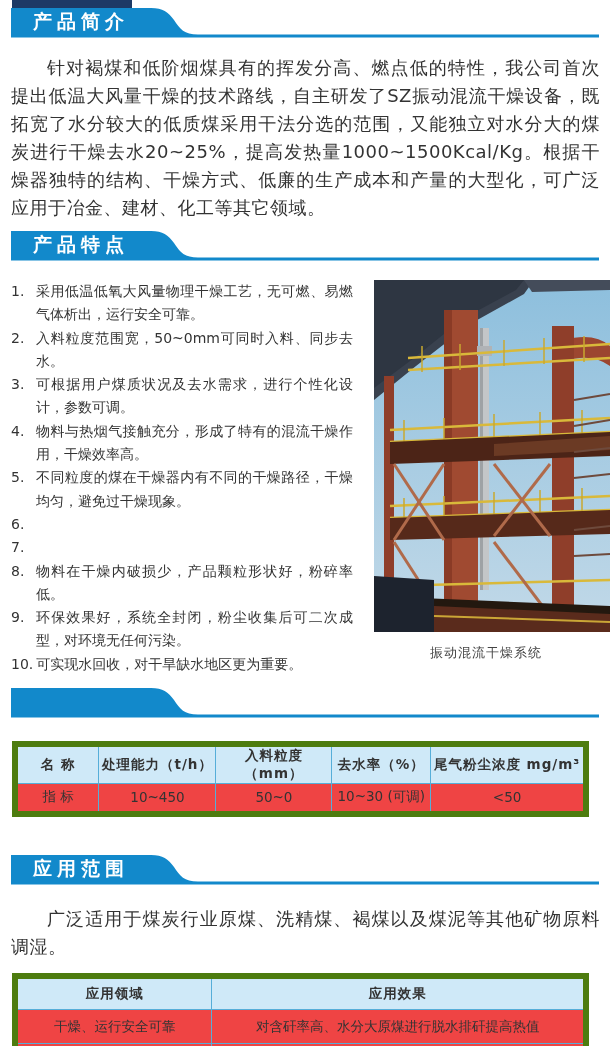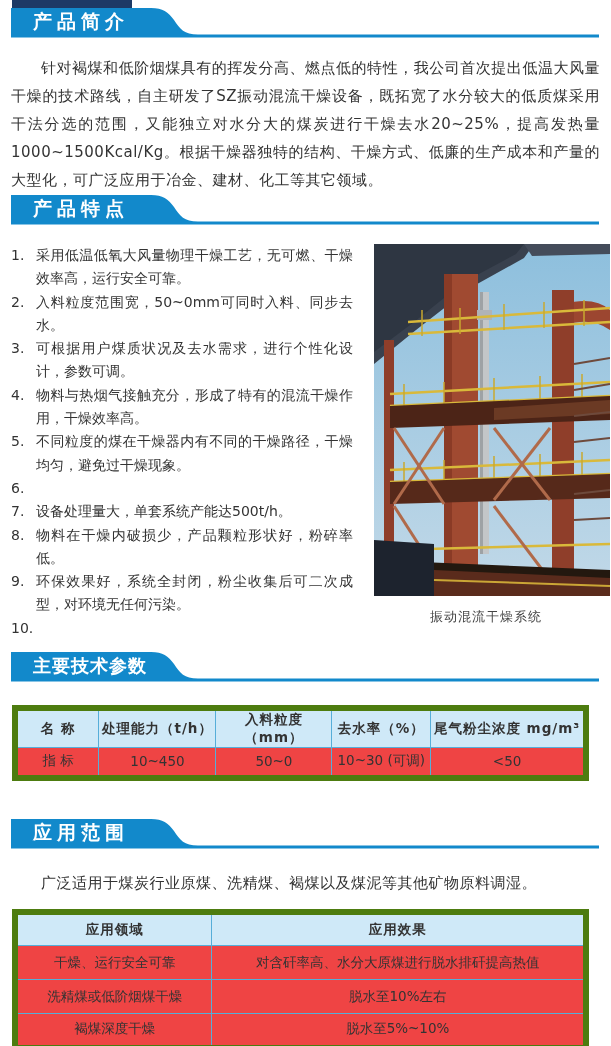--- a/index.html
+++ b/index.html
@@ -18,21 +18,21 @@
   .banner svg { position:absolute; left:0; top:0; width:589px; height:30px; display:block; }
   .banner-text {
     position:absolute; left:22px; top:50%; transform:translateY(-54%);
     color:#ffffff; font-weight:700; font-size:19px; letter-spacing:5px;
     white-space:nowrap;
   }
   .banner-text.narrow { font-size:18px; letter-spacing:1px; }
 
   
   .para {
-    font-size:15px; line-height:28px; text-align:justify;
+    font-size:18px; line-height:28px; text-align:justify;
     text-indent:2em; color:#333; letter-spacing:0.5px;
   }
   .para.p1 { margin-top:16px; }
   .para.p2 { margin-top:20px; margin-bottom:0; }
 
   
   .features { position:relative; margin-top:19px; min-height:392px; }
   .feature-list { width:342px; }
   .feature-item { display:flex; font-size:14px; line-height:23.3px; color:#333; }
   .feature-num { min-width:22px; flex-shrink:0; margin-right:3px; }
@@ -64,32 +64,32 @@
 
   <div class="banner">
     <svg viewBox="0 0 589 30" preserveAspectRatio="none">
       <path d="M0,0 H140 C152,0 157,4 163,12 C169,21 173,26.5 187,26.5 H588 V29.5 H0 Z" fill="#1289cb"></path>
     </svg>
     <span class="banner-text">产品简介</span>
   </div>
 
   <p class="para p1">针对褐煤和低阶烟煤具有的挥发分高、燃点低的特性，我公司首次提出低温大风量干燥的技术路线，自主研发了SZ振动混流干燥设备，既拓宽了水分较大的低质煤采用干法分选的范围，又能独立对水分大的煤炭进行干燥去水20~25%，提高发热量1000~1500Kcal/Kg。根据干燥器独特的结构、干燥方式、低廉的生产成本和产量的大型化，可广泛应用于冶金、建材、化工等其它领域。</p>
 
-  <div class="banner" style="margin-top:1px;padding-left:32px;">
+  <div class="banner" style="margin-top:9px;padding-left:32px;">
     <svg viewBox="0 0 589 30" preserveAspectRatio="none">
       <path d="M0,0 H140 C152,0 157,4 163,12 C169,21 173,26.5 187,26.5 H588 V29.5 H0 Z" fill="#1289cb"></path>
     </svg>
     <span class="banner-text">产品特点</span>
   </div>
 
   <div class="features">
     <div class="feature-list">
       <div class="feature-item">
         <span class="feature-num">1.</span>
-        <span class="feature-text">采用低温低氧大风量物理干燥工艺，无可燃、干燥效率高，运行安全可靠。</span>
+        <span class="feature-text">采用低温低氧大风量物理干燥工艺，无可燃、易燃气体析出，运行安全可靠。</span>
       </div>
       <div class="feature-item">
         <span class="feature-num">2.</span>
         <span class="feature-text">入料粒度范围宽，50~0mm可同时入料、同步去水。</span>
       </div>
       <div class="feature-item">
         <span class="feature-num">3.</span>
         <span class="feature-text">可根据用户煤质状况及去水需求，进行个性化设计，参数可调。</span>
       </div>
       <div class="feature-item">
@@ -98,32 +98,32 @@
       </div>
       <div class="feature-item">
         <span class="feature-num">5.</span>
         <span class="feature-text">不同粒度的煤在干燥器内有不同的干燥路径，干燥均匀，避免过干燥现象。</span>
       </div>
       <div class="feature-item">
         <span class="feature-num">6.</span>
       </div>
       <div class="feature-item">
         <span class="feature-num">7.</span>
-        <span class="feature-text">设备处理量大，单套系统产能达500t/h。</span>
       </div>
       <div class="feature-item">
         <span class="feature-num">8.</span>
         <span class="feature-text">物料在干燥内破损少，产品颗粒形状好，粉碎率低。</span>
       </div>
       <div class="feature-item">
         <span class="feature-num">9.</span>
         <span class="feature-text">环保效果好，系统全封闭，粉尘收集后可二次成型，对环境无任何污染。</span>
       </div>
       <div class="feature-item">
         <span class="feature-num">10.</span>
+        <span class="feature-text">可实现水回收，对干旱缺水地区更为重要。</span>
       </div>
     </div>
 
     <div class="photo-wrap">
 
       <svg viewBox="0 0 236 352">
         <defs>
           <linearGradient id="sky" x1="0" y1="0" x2="0" y2="1">
             <stop offset="0" stop-color="#8dbfdd"></stop>
               <stop offset="1" stop-color="#c2d9e8"></stop>
@@ -203,21 +203,20 @@
       </svg>
       <div class="photo-caption">振动混流干燥系统</div>
     </div>
   </div>
 
   <div class="spacer-b3"></div>
   <div class="banner">
     <svg viewBox="0 0 589 30" preserveAspectRatio="none">
       <path d="M0,0 H140 C152,0 157,4 163,12 C169,21 173,26.5 187,26.5 H588 V29.5 H0 Z" fill="#1289cb"></path>
     </svg>
-    <span class="banner-text narrow">主要技术参数</span>
   </div>
 
   <table class="tech-table">
     <colgroup>
       <col style="width:14.7%">
         <col style="width:20.5%">
         <col style="width:20.3%">
         <col style="width:17.3%">
         <col style="width:27.2%">
     </colgroup>

